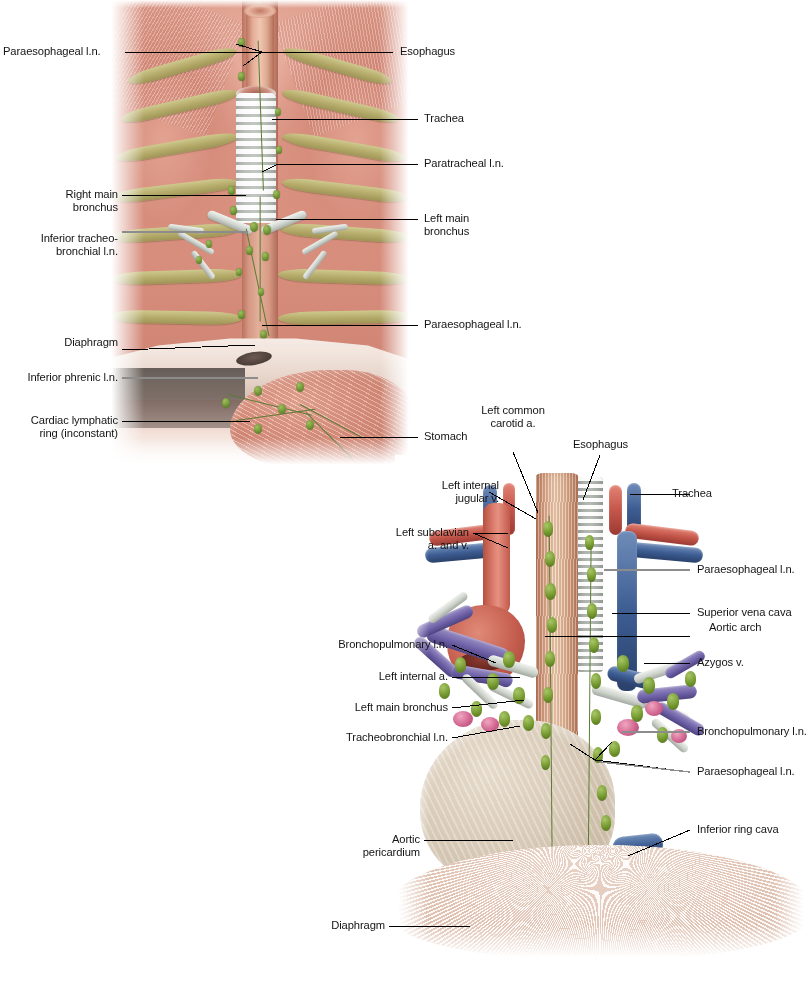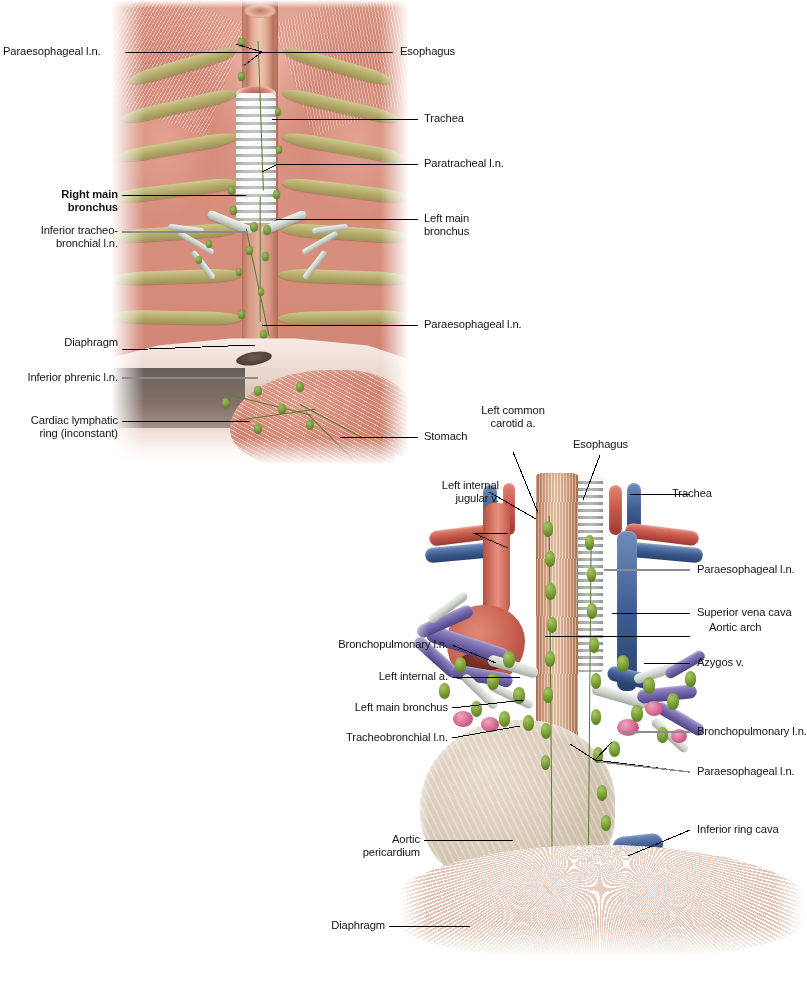--- a/index.html
+++ b/index.html
@@ -401,43 +401,45 @@
     <g stroke="#8c8c8c" stroke-width="1.4" fill="none" shape-rendering="crispEdges">
       <line x1="122" y1="232" x2="248" y2="232"></line>
       <line x1="122" y1="378" x2="258" y2="378"></line>
       <line x1="690" y1="570" x2="604" y2="570"></line>
       <line x1="690" y1="732" x2="622" y2="732"></line>
       <line x1="690" y1="772" x2="600" y2="762"></line>
     </g>
   </svg>
 
   <div class="lbl l" style="left:3px;top:45px;">Paraesophageal l.n.</div>
-  <div class="lbl r" style="left:0px;top:188px;width:118px;font-weight:bold;">Right main
+  <div class="lbl r" style="left:0px;top:188px;width:118px;">Right main
 bronchus</div>
-  <div class="lbl r" style="left:0px;top:224px;width:118px;">Inferior tracheo-
+  <div class="lbl r" style="left:0px;top:232px;width:118px;">Inferior tracheo-
 bronchial l.n.</div>
   <div class="lbl r" style="left:0px;top:336px;width:118px;">Diaphragm</div>
   <div class="lbl r" style="left:0px;top:371px;width:118px;">Inferior phrenic l.n.</div>
   <div class="lbl r" style="left:0px;top:414px;width:118px;">Cardiac lymphatic
 ring (inconstant)</div>
 
   <div class="lbl l" style="left:400px;top:45px;">Esophagus</div>
   <div class="lbl l" style="left:424px;top:112px;">Trachea</div>
   <div class="lbl l" style="left:424px;top:157px;">Paratracheal l.n.</div>
   <div class="lbl l" style="left:424px;top:212px;">Left main
 bronchus</div>
   <div class="lbl l" style="left:424px;top:318px;">Paraesophageal l.n.</div>
   <div class="lbl l" style="left:424px;top:430px;">Stomach</div>
 
 
   <div class="lbl c" style="left:470px;top:404px;width:86px;">Left common
 carotid a.</div>
   <div class="lbl l" style="left:573px;top:438px;">Esophagus</div>
   <div class="lbl r" style="left:384px;top:479px;width:115px;">Left internal
 jugular v.</div>
+  <div class="lbl r" style="left:350px;top:526px;width:119px;">Left subclavian
+a. and v.</div>
   <div class="lbl r" style="left:270px;top:638px;width:178px;">Bronchopulmonary l.n.</div>
   <div class="lbl r" style="left:300px;top:670px;width:148px;">Left internal a.</div>
   <div class="lbl r" style="left:290px;top:701px;width:158px;">Left main bronchus</div>
   <div class="lbl r" style="left:290px;top:731px;width:158px;">Tracheobronchial l.n.</div>
   <div class="lbl r" style="left:320px;top:833px;width:100px;">Aortic
 pericardium</div>
   <div class="lbl r" style="left:260px;top:919px;width:125px;">Diaphragm</div>
 
   <div class="lbl l" style="left:672px;top:487px;">Trachea</div>
   <div class="lbl l" style="left:697px;top:563px;">Paraesophageal l.n.</div>

